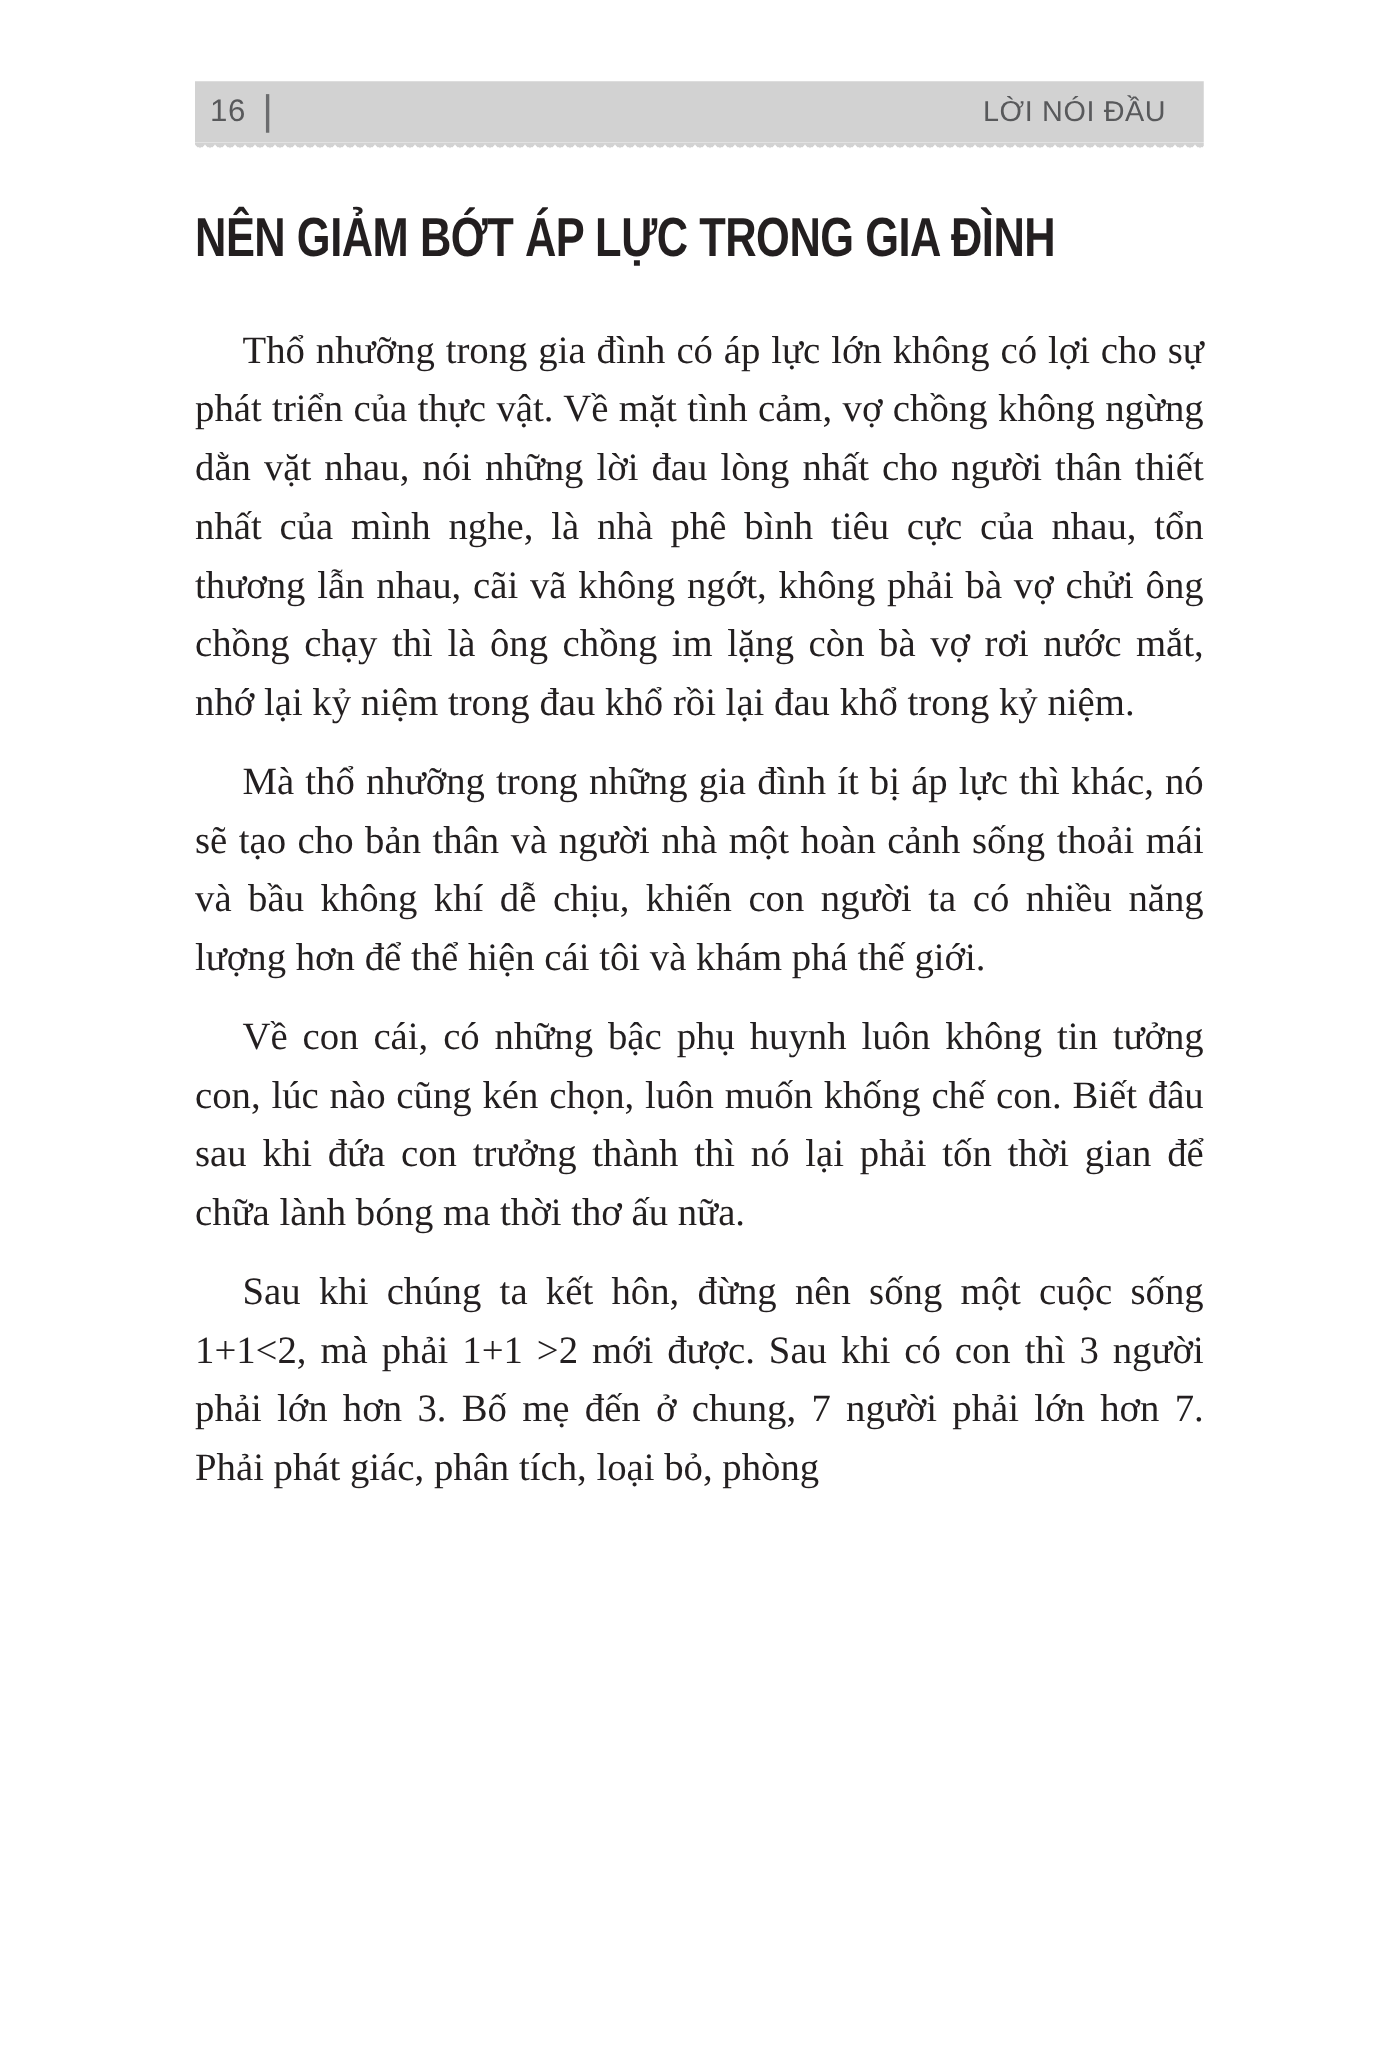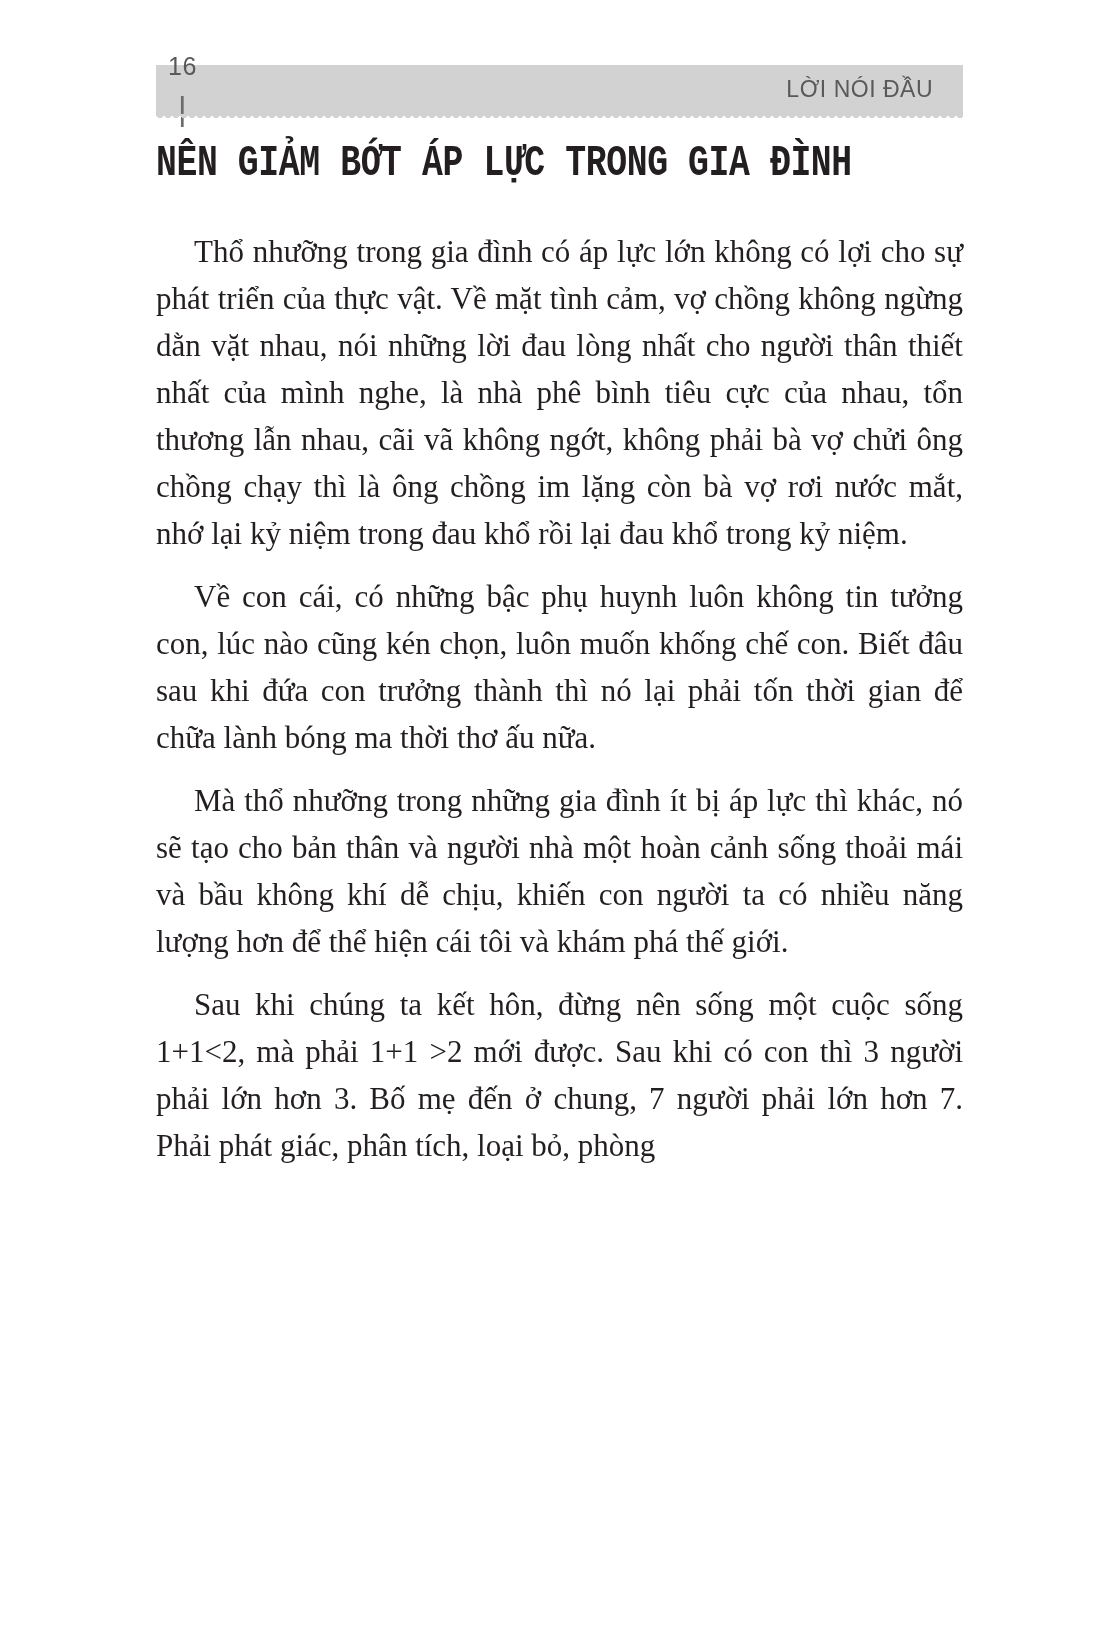--- a/index.html
+++ b/index.html
@@ -39,43 +39,42 @@
     left: 0; right: 0; top: 100%;
     height: 6px;
     background-image: radial-gradient(circle at 4px 0px, #d2d2d2 4px, rgba(0,0,0,0) 4.3px);
     background-size: 8px 6px;
     background-repeat: repeat-x;
   }
   .header-left {
     display: flex;
     align-items: center;
     gap: 13px;
-    flex-direction: column;
   }
   .page-num {
     font-size: 25px;
     letter-spacing: 0.5px;
   }
   .header-divider {
     font-size: 33px;
     line-height: 1;
     font-weight: 400;
     color: #6b6c6e;
     position: relative;
     top: -2px;
   }
   .section-title {
     font-size: 23px;
     letter-spacing: 0.5px;
     font-weight: 400;
   }
   
   .chapter-heading {
-    margin-top: 24px;
-    font-family: Liberation Mono, monospace;
+    margin-top: 52px;
+    font-family: Liberation Sans, sans-serif;
     font-weight: 700;
     font-size: 44px;
     color: #231f20;
     white-space: nowrap;
   }
   .chapter-heading .squeeze {
     display: inline-block;
     transform: scaleX(0.79);
     transform-origin: 0 50%;
     letter-spacing: -0.5px;
@@ -106,19 +105,19 @@
       </div>
       <span class="section-title">LỜI NÓI ĐẦU</span>
     </div>
 
     <h1 class="chapter-heading">
       <span class="squeeze">NÊN GIẢM BỚT ÁP LỰC TRONG GIA ĐÌNH</span>
     </h1>
 
     <div class="body-text">
       <p>Thổ nhưỡng trong gia đình có áp lực lớn không có lợi cho sự phát triển của thực vật. Về mặt tình cảm, vợ chồng không ngừng dằn vặt nhau, nói những lời đau lòng nhất cho người thân thiết nhất của mình nghe, là nhà phê bình tiêu cực của nhau, tổn thương lẫn nhau, cãi vã không ngớt, không phải bà vợ chửi ông chồng chạy thì là ông chồng im lặng còn bà vợ rơi nước mắt, nhớ lại kỷ niệm trong đau khổ rồi lại đau khổ trong kỷ niệm.</p>
+      <p>Mà thổ nhưỡng trong những gia đình ít bị áp lực thì khác, nó sẽ tạo cho bản thân và người nhà một hoàn cảnh sống thoải mái và bầu không khí dễ chịu, khiến con người ta có nhiều năng lượng hơn để thể hiện cái tôi và khám phá thế giới.</p>
       <p>Về con cái, có những bậc phụ huynh luôn không tin tưởng con, lúc nào cũng kén chọn, luôn muốn khống chế con. Biết đâu sau khi đứa con trưởng thành thì nó lại phải tốn thời gian để chữa lành bóng ma thời thơ ấu nữa.</p>
-      <p>Mà thổ nhưỡng trong những gia đình ít bị áp lực thì khác, nó sẽ tạo cho bản thân và người nhà một hoàn cảnh sống thoải mái và bầu không khí dễ chịu, khiến con người ta có nhiều năng lượng hơn để thể hiện cái tôi và khám phá thế giới.</p>
       <p>Sau khi chúng ta kết hôn, đừng nên sống một cuộc sống 1+1&lt;2, mà phải 1+1 &gt;2 mới được. Sau khi có con thì 3 người phải lớn hơn 3. Bố mẹ đến ở chung, 7 người phải lớn hơn 7. Phải phát giác, phân tích, loại bỏ, phòng</p>
     </div>
 
   </div>
 </div>
 
 </body></html>

